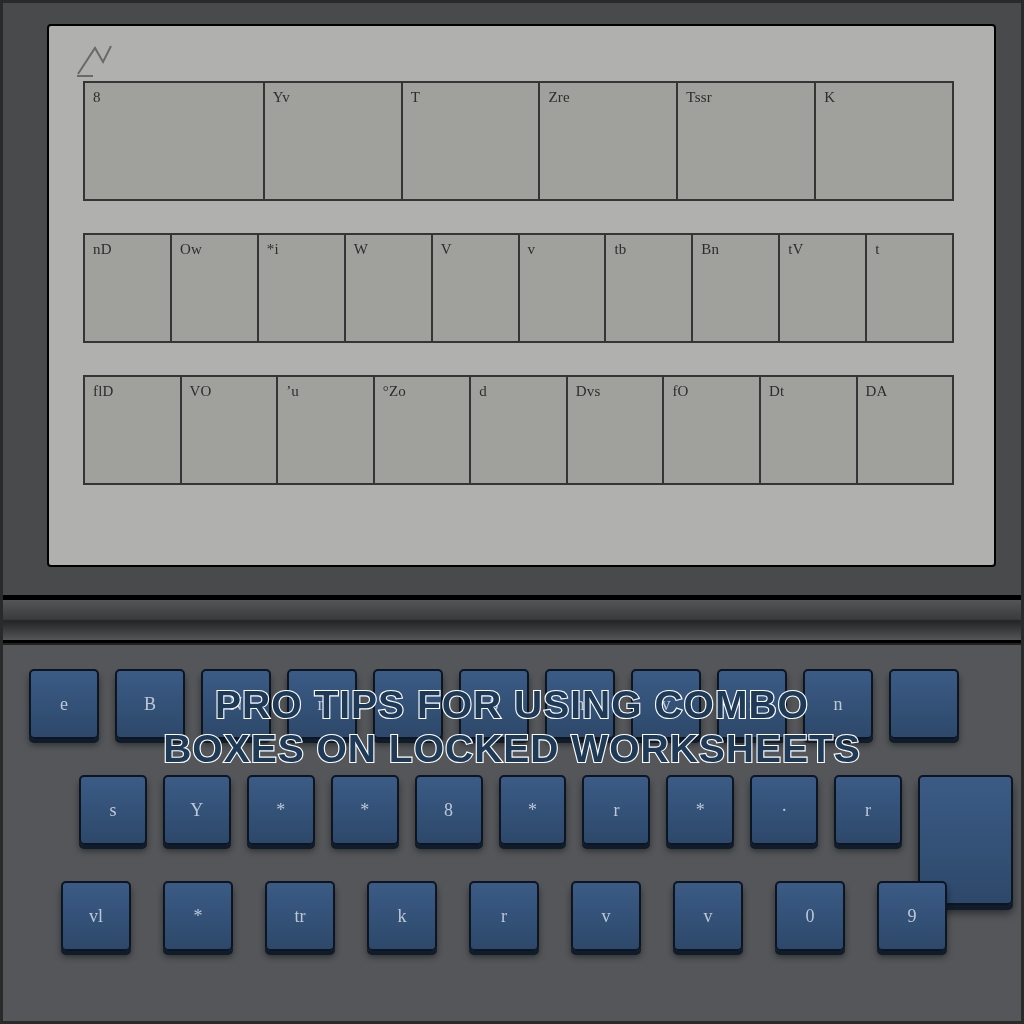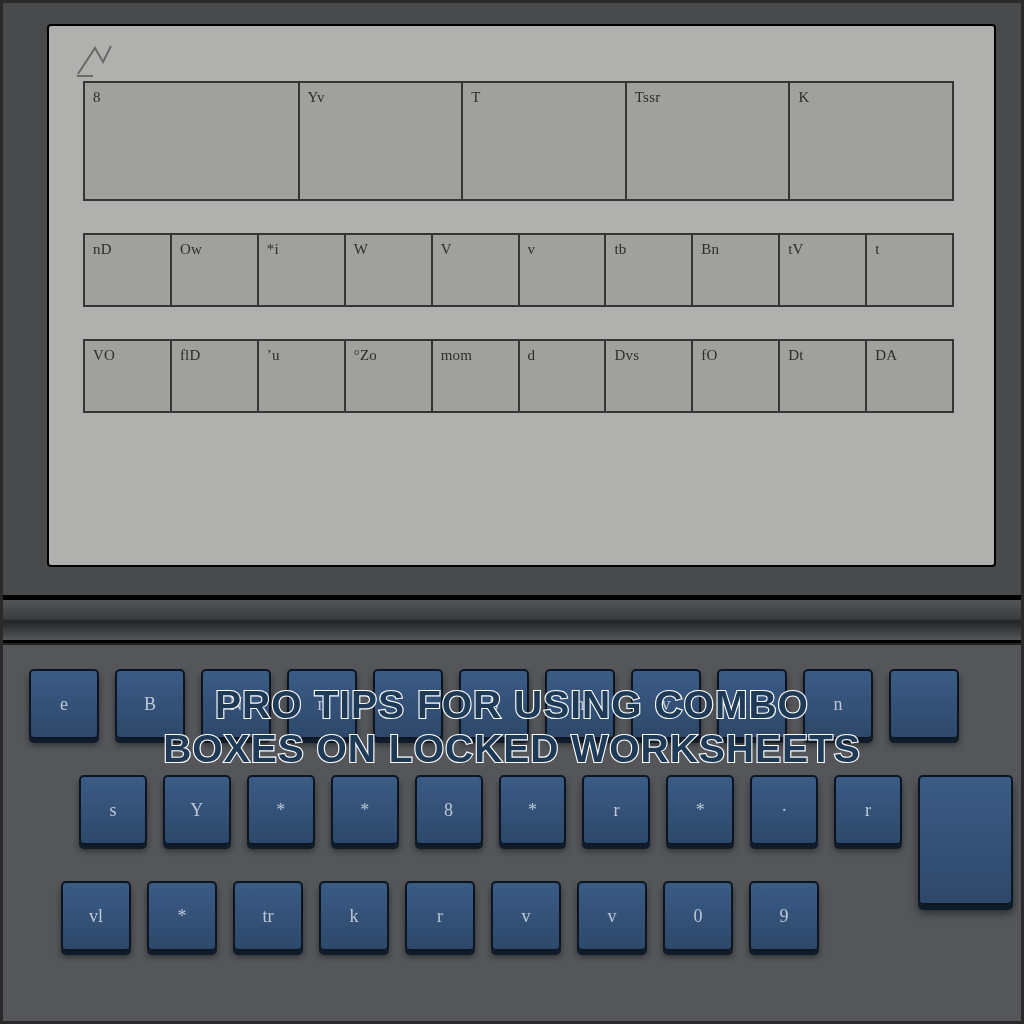--- a/index.html
+++ b/index.html
@@ -32,21 +32,21 @@
     padding: 55px 40px 40px 34px;
     display: flex; flex-direction: column;
     gap: 32px;
     position: relative;
   }
   .key-row {
     display: flex;
     gap: 0;
     height: 120px;
   }
-  .key-row.short { height: 74px; }
+  .key-row.short { height: 110px; }
   .tcell {
     flex: 1;
     border: 2px solid #353535;
     background: #a0a19d;
     margin-left: -2px;
     display: flex;
     align-items: flex-start;
     justify-content: flex-start;
     padding: 6px 8px;
     font-size: 15px;
@@ -74,21 +74,21 @@
     background: #545659;
     border-top: 2px solid #222;
     padding: 24px 28px 0 40px;
   }
   .kb-row {
     display: flex;
     gap: 16px;
   }
   .kb-row.top { margin-bottom: 20px; height: 86px; }
   .kb-row.mid { margin-bottom: 20px; height: 86px; padding-left: 50px; }
-  .kb-row.low { height: 86px; padding-left: 32px; }
+  .kb-row.low { height: 86px; padding-left: 32px; gap: 32px; }
   .key {
     width: 70px; height: 70px;
     background: linear-gradient(#3b5b86, #2d486a);
     border: 2px solid #0c1622;
     border-radius: 5px;
     box-shadow: 0 4px 0 #111c2a, 0 6px 6px rgba(0,0,0,.45);
     display: flex; align-items: center; justify-content: center;
     color: #d5dde8;
     font-size: 16px;
     font-family: Georgia, serif;
@@ -141,20 +141,23 @@
         <div class="tcell wide">
             <span class="g">8</span>
           </div>
         <div class="tcell">
             <span class="g">Yv</span>
           </div>
         <div class="tcell">
             <span class="g">T</span>
           </div>
         <div class="tcell">
+            <span class="g">Zre</span>
+          </div>
+        <div class="tcell">
             <span class="g">Tssr</span>
           </div>
         <div class="tcell">
             <span class="g">K</span>
           </div>
       </div>
 
       <div class="key-row short">
         <div class="tcell">
             <span class="g">nD</span>
@@ -183,33 +186,30 @@
         <div class="tcell">
             <span class="g">tV</span>
           </div>
         <div class="tcell">
             <span class="g">t</span>
           </div>
       </div>
 
       <div class="key-row short">
         <div class="tcell">
+            <span class="g">flD</span>
+          </div>
+        <div class="tcell">
             <span class="g">VO</span>
           </div>
         <div class="tcell">
-            <span class="g">flD</span>
-          </div>
-        <div class="tcell">
             <span class="g">’u</span>
           </div>
         <div class="tcell">
             <span class="g">°Zo</span>
-          </div>
-        <div class="tcell">
-            <span class="g">mom</span>
           </div>
         <div class="tcell">
             <span class="g">d</span>
           </div>
         <div class="tcell">
             <span class="g">Dvs</span>
           </div>
         <div class="tcell">
             <span class="g">fO</span>
           </div>

